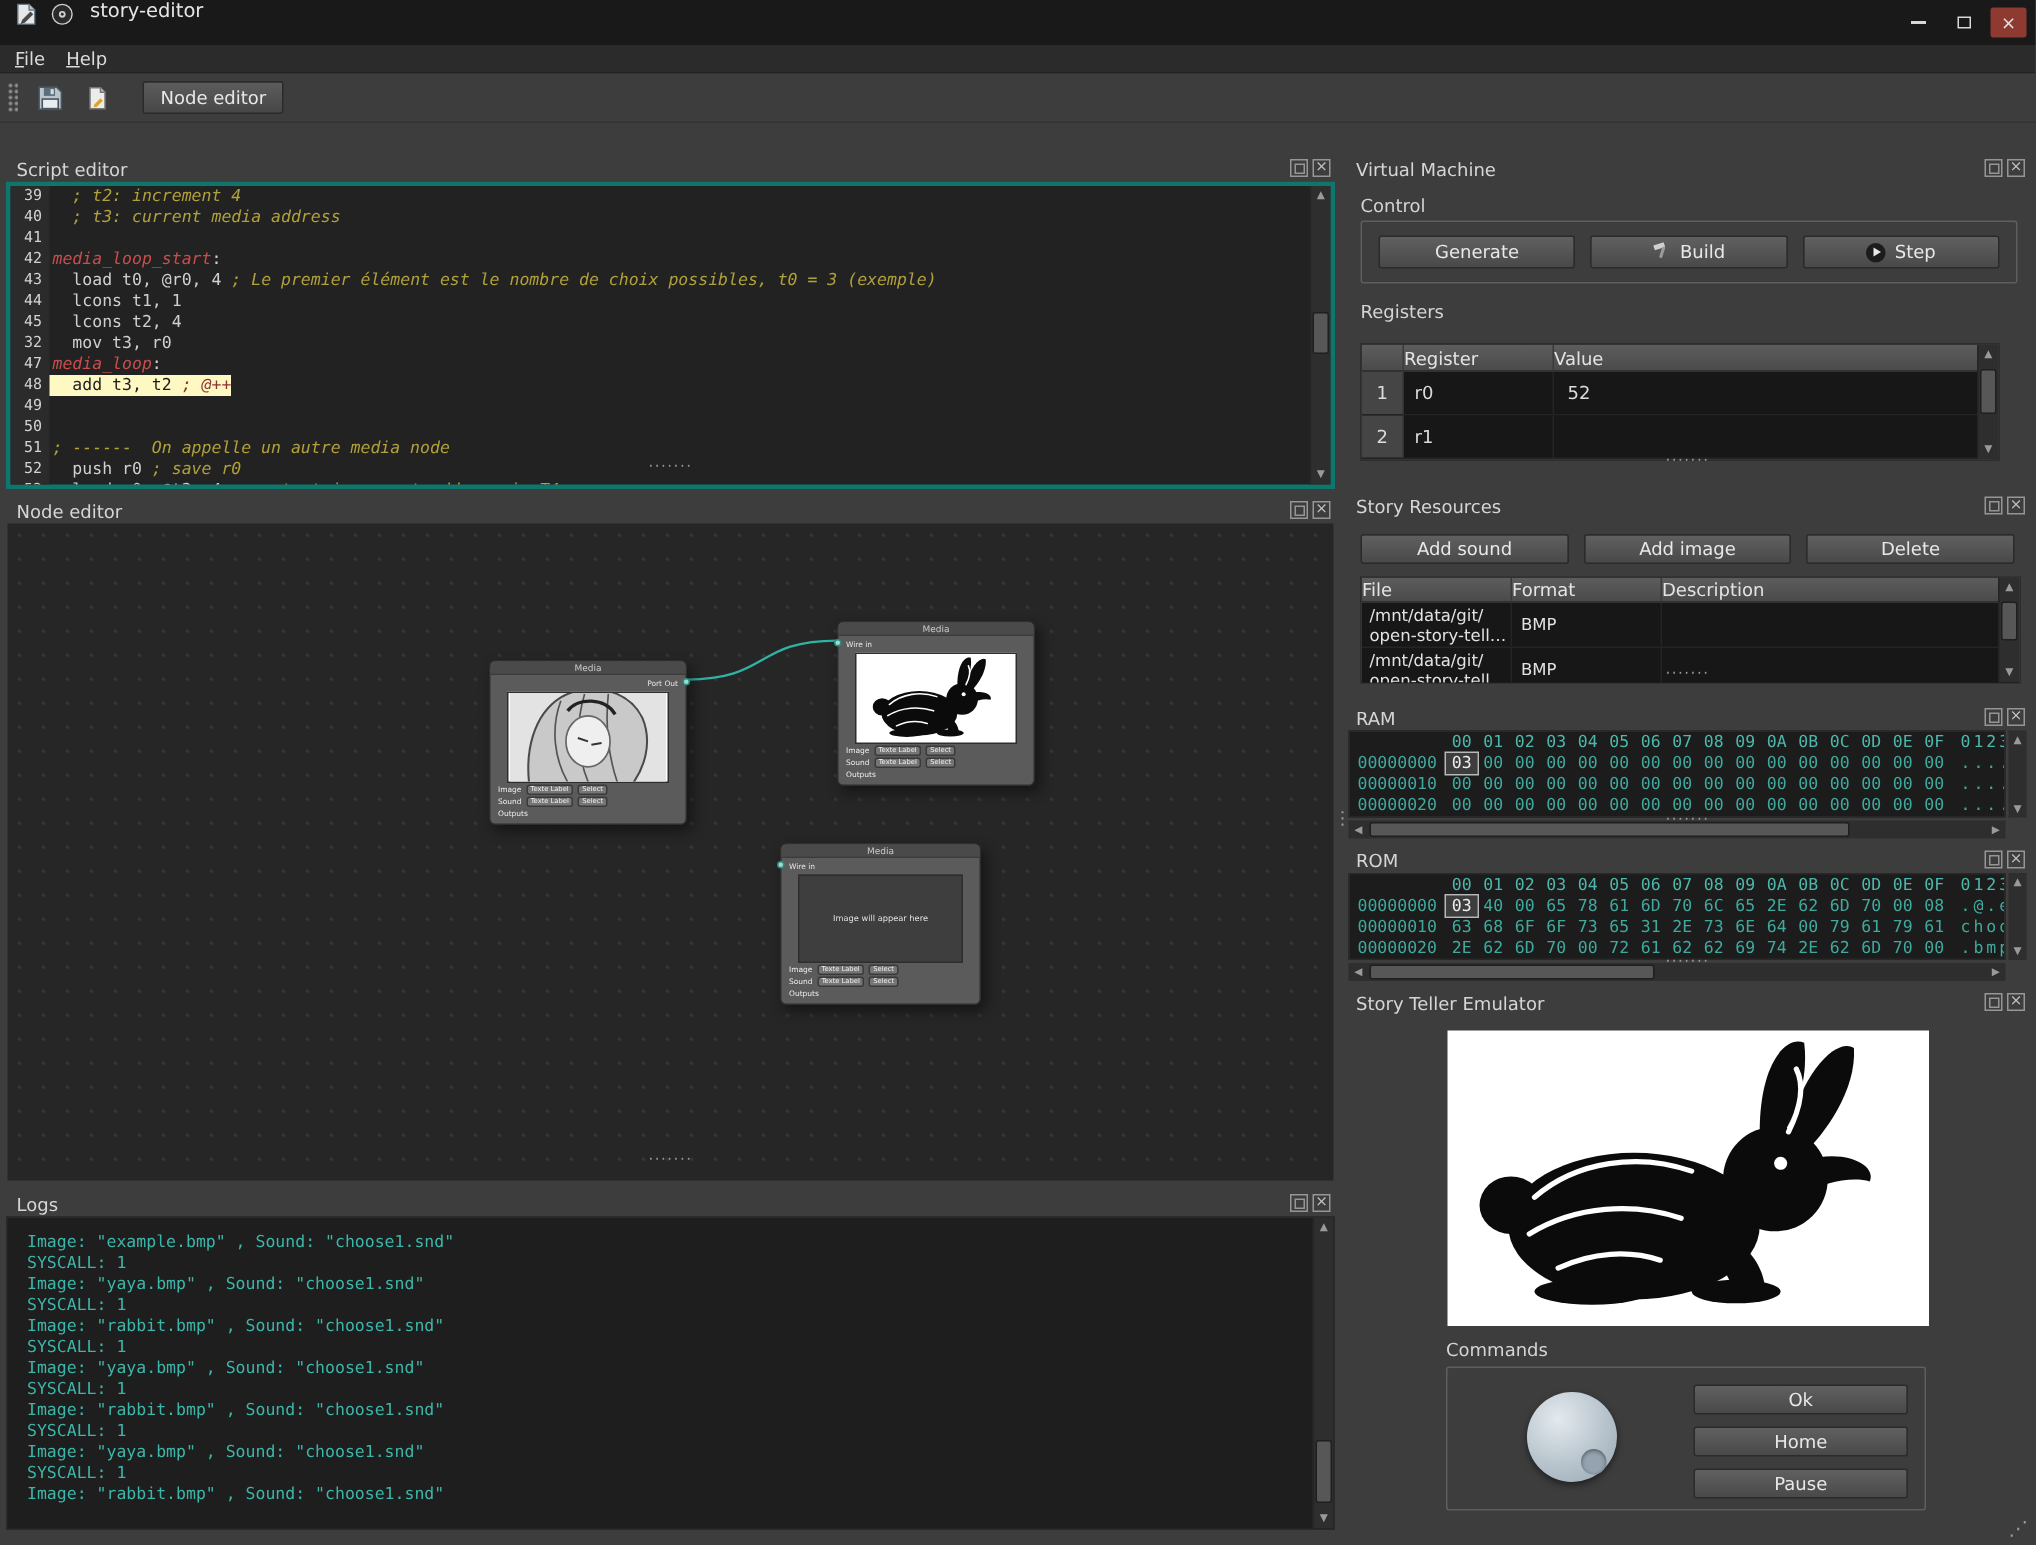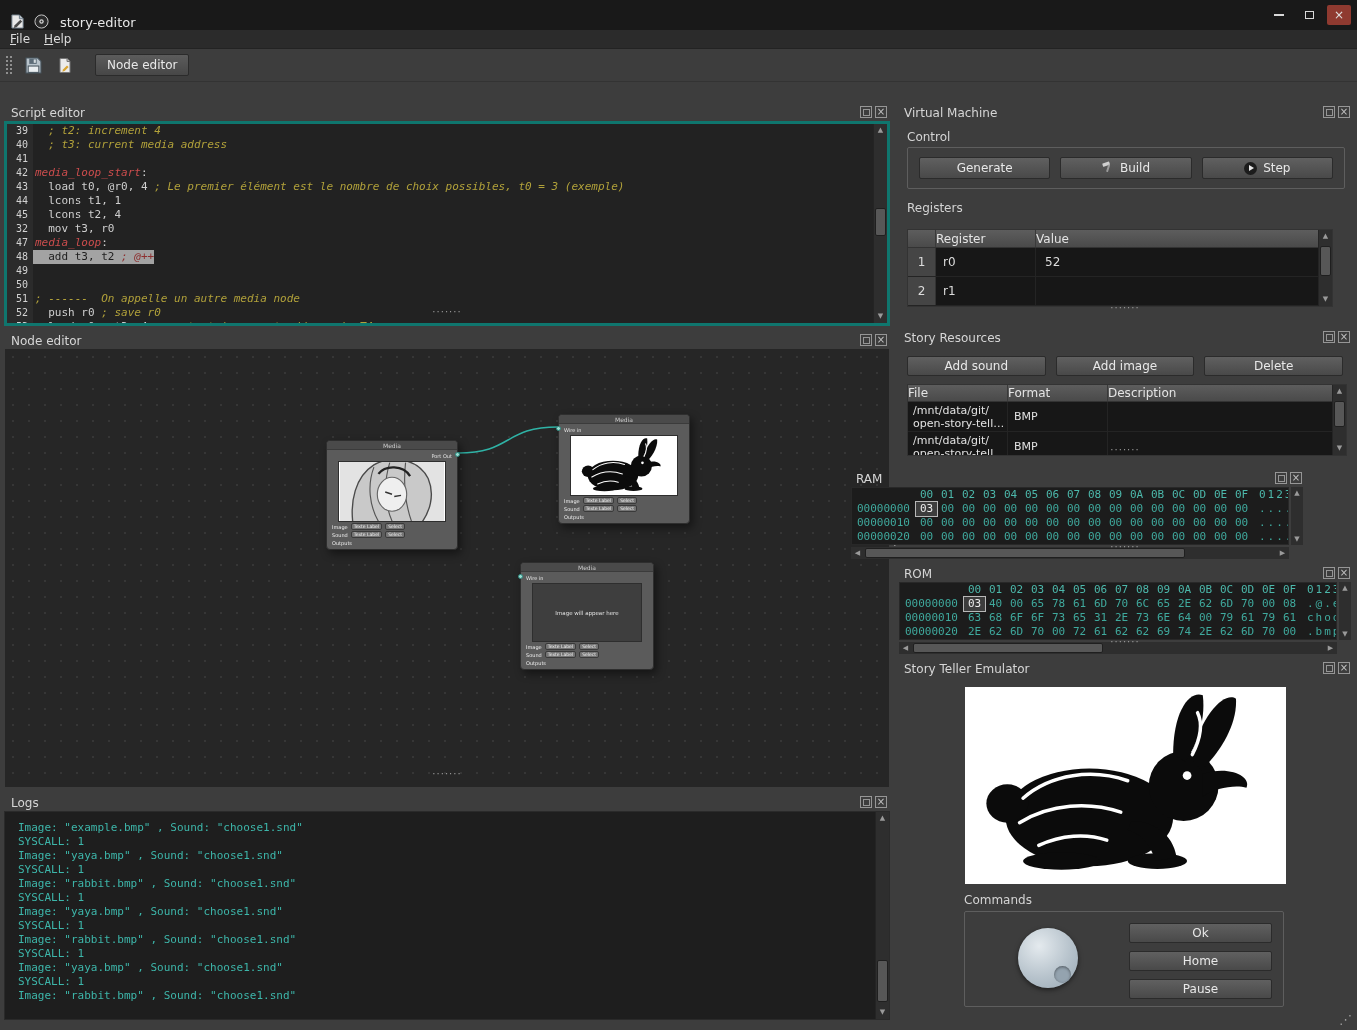--- a/index.html
+++ b/index.html
@@ -1,20 +1,20 @@
 <!DOCTYPE html>
 <html><head>
 <meta charset="utf-8">
 <style>
   *{margin:0;padding:0;box-sizing:border-box;}
   html,body{width:1357px;height:1030px;}
   body{position:relative;background:#3d3d3d;font-family:"DejaVu Sans","Liberation Sans",sans-serif;color:#dcdcdc;overflow:hidden;font-size:12px;}
 
   
-  .titlebar{position:absolute;left:0;top:0;width:100%;height:30px;background:#191919;display:flex;align-items:flex-end;padding:0 8px;}
+  .titlebar{position:absolute;left:0;top:0;width:100%;height:30px;background:#191919;display:flex;align-items:flex-start;padding:0 8px;}
   .app-ic{width:18px;height:18px;margin-right:6px;display:flex;align-items:center;justify-content:center;}
   .win-title{font-size:13px;color:#e6e6e6;margin-left:4px;}
   .win-controls{position:absolute;right:6px;top:5px;display:flex;gap:6px;}
   .wc{width:24px;height:20px;display:flex;align-items:center;justify-content:center;color:#e0e0e0;font-size:12px;border-radius:2px;}
   .wc-min i{display:block;width:10px;height:2px;background:#d8d8d8;}
   .wc-max i{display:block;width:9px;height:8px;border:1.5px solid #d8d8d8;}
   .wc-close{background:#8f3a30;}
   .menubar{position:absolute;left:0;top:30px;width:100%;height:19px;background:#2b2b2b;display:flex;align-items:center;padding:0 10px;gap:14px;border-bottom:1px solid #232323;}
   .menu-item{color:#dcdcdc;font-size:12px;}
   .toolbar{position:absolute;left:0;top:49px;width:100%;height:33px;background:#3d3d3d;border-bottom:1px solid #333;display:flex;align-items:center;}
@@ -31,36 +31,36 @@
   .splitter{position:absolute;color:#9b9b9b;font-size:10px;letter-spacing:1px;text-align:center;width:80px;height:8px;line-height:6px;}
   .vsplitter{position:absolute;color:#9b9b9b;font-size:12px;}
   .grip{position:absolute;right:5px;bottom:3px;color:#9b9b9b;font-size:13px;}
 
   
   .p-script{left:4px;top:88px;width:886px;height:222px;}
   .p-node{left:4px;top:316px;width:886px;height:456px;}
   .p-logs{left:4px;top:778px;width:886px;height:226px;}
   .p-vm{left:897px;top:88px;width:456px;height:218px;}
   .p-res{left:897px;top:313px;width:456px;height:134px;}
-  .p-ram{left:849px;top:454px;width:456px;height:92px;}
+  .p-ram{left:897px;top:454px;width:456px;height:92px;}
   .p-rom{left:897px;top:549px;width:456px;height:92px;}
   .p-emu{left:897px;top:644px;width:456px;height:360px;}
 
   
   .btn{background:linear-gradient(#606060,#494949);border:1px solid #2b2b2b;border-radius:2px;color:#e8e8e8;font-size:12px;height:22px;display:flex;align-items:center;justify-content:center;gap:6px;font-family:inherit;}
   .step-ic{width:13px;height:13px;border-radius:50%;background:#1c1c1c;position:relative;display:inline-block;}
   .step-ic::after{content:"";position:absolute;left:5px;top:3.5px;border-left:5px solid #e9e9e9;border-top:3px solid transparent;border-bottom:3px solid transparent;}
 
   
   .editor{position:absolute;left:0;right:0;top:17px;bottom:0;background:#222;border:3px solid #0f766e;overflow:hidden;}
   .code-area{position:absolute;left:0;top:0;right:14px;bottom:0;overflow:hidden;}
   .code-line{display:flex;height:14px;line-height:14px;font-family:"DejaVu Sans Mono","Liberation Mono",monospace;font-size:11px;white-space:pre;}
   .ln{width:26px;flex:none;background:#2b2b2b;color:#d2d2d2;text-align:right;padding-right:5px;font-size:10px;}
   .code-body{padding-left:2px;}
-  .code-body.hl{background:#a3a3a3;}
+  .code-body.hl{background:#fef9c3;}
   .seg-comment{color:#b1a13a;font-style:italic;}
   .seg-label{color:#cb4d4d;font-style:italic;}
   .seg-code{color:#cfcfcf;}
   .seg-hl{color:#1e1e1e;}
   .seg-hlc{color:#8d3030;font-style:italic;}
 
   
   .vscroll{position:absolute;right:0;top:0;bottom:0;width:14px;background:#2e2e2e;border-left:1px solid #242424;}
   .vscroll .arr,.hscroll .arr{position:absolute;color:#9a9a9a;font-size:7px;width:13px;height:13px;text-align:center;line-height:13px;}
   .vscroll .arr.up{top:0;left:0;} .vscroll .arr.dn{bottom:0;left:0;}

